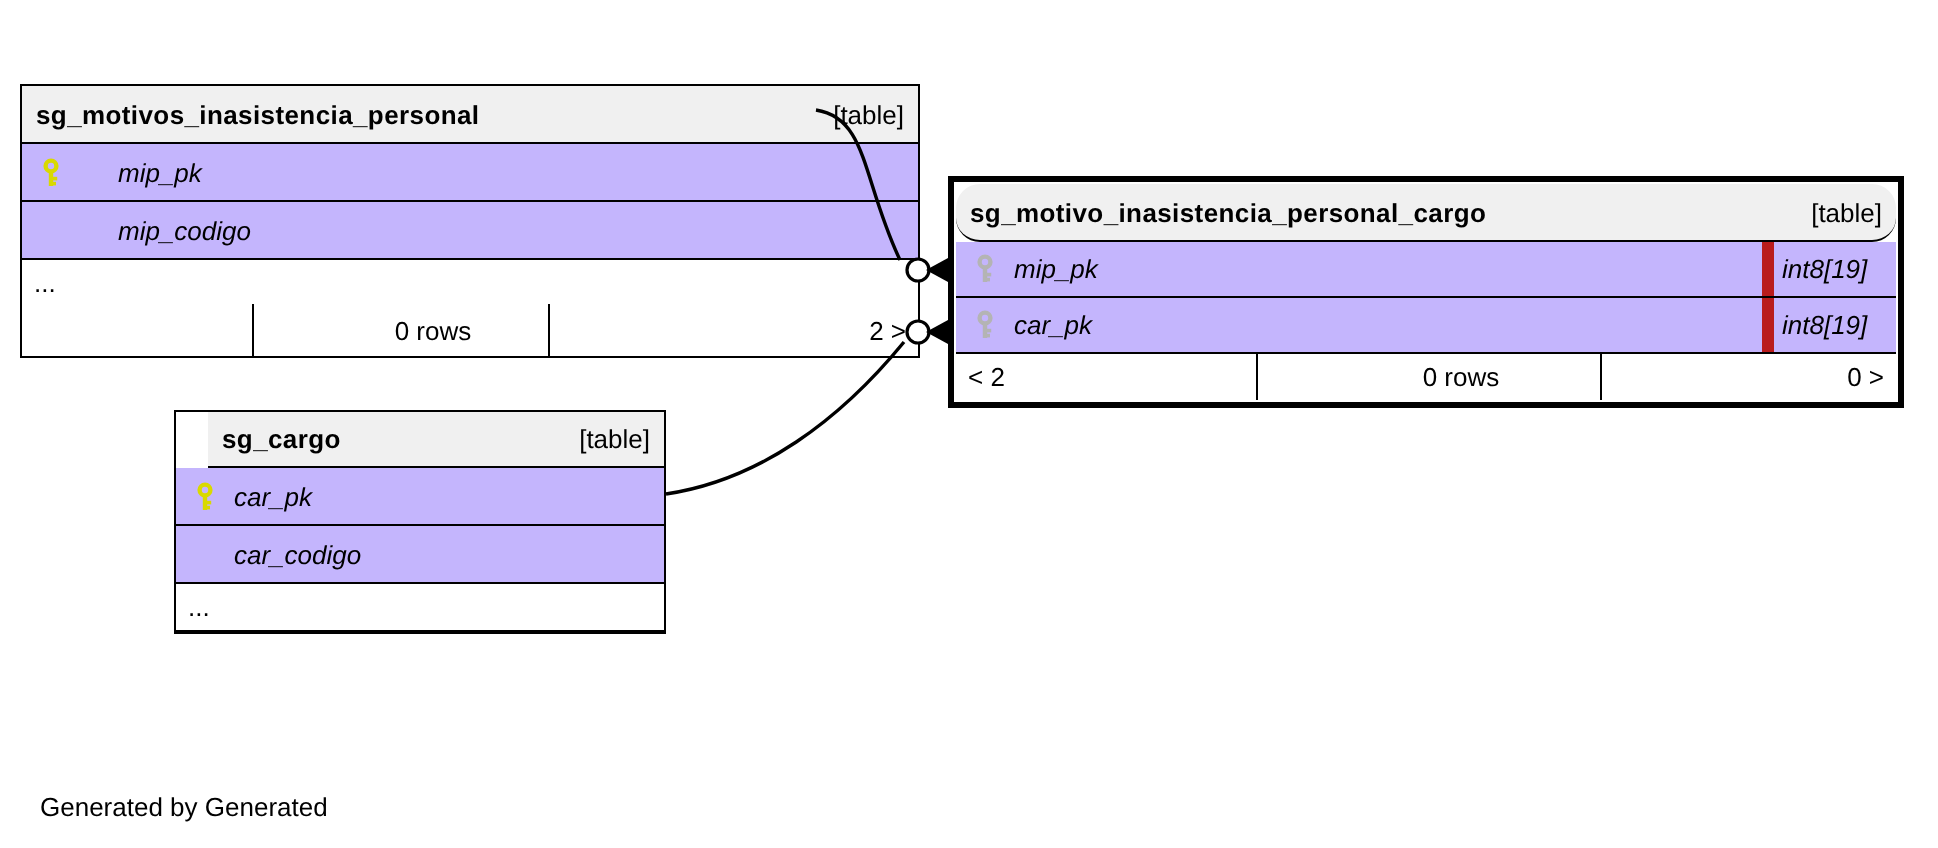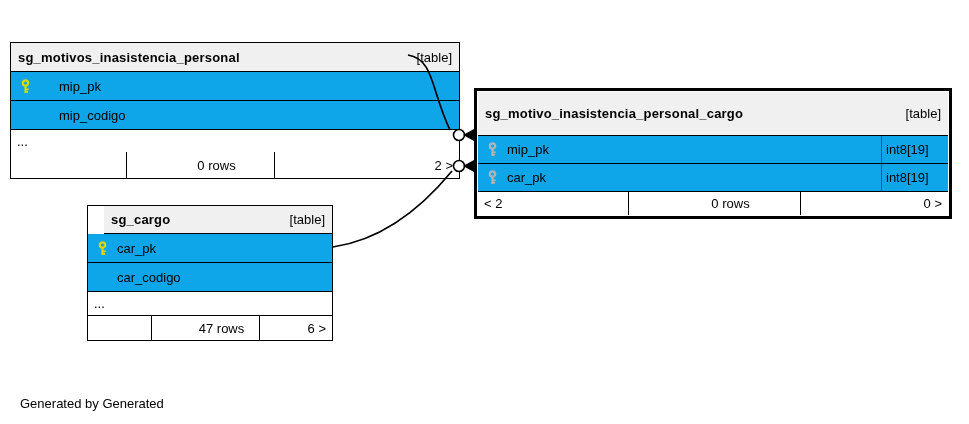--- a/index.html
+++ b/index.html
@@ -15,30 +15,30 @@
   .table-node.focal { border:3px solid #000; padding:1px; }
   .t-header {
     display:flex; align-items:center; justify-content:space-between;
     background:#f0f0f0; border-bottom:1px solid #000; padding:0 7px;
     height:29px; cursor:pointer;
   }
   .t-name { font-weight:bold; letter-spacing:0.2px; }
   .t-badge { font-weight:normal; }
   .t-row {
     display:flex; align-items:center; height:29px; border-bottom:1px solid #000;
-    padding-left:8px; background:#0ea5e9;
+    padding-left:8px; background:#c4b5fd;font-style:italic;
   }
   .focal .t-row { height:28px; }
   .key-slot { width:13px; height:15px; display:inline-flex; align-items:center; flex:0 0 13px; }
   .key-yellow { color:#d9d900; }
   .key-gray { color:#b4b4b4; }
   .col-name { margin-left:8px; }
   .indent-wide .col-name { margin-left:27px; }
   .col-type {
-    margin-left:auto; border-left:1px solid #b91c1c; align-self:stretch;
+    margin-left:auto; border-left:6px solid #b91c1c; align-self:stretch;
     display:flex; align-items:center; padding:0 4px; width:67px; flex:0 0 67px;
   }
   .t-ellipsis {
     height:23px; display:flex; align-items:center; padding-left:6px;
     border-bottom:1px solid #000; background:#fff;
   }
   .t-footer { display:flex; align-items:stretch; background:#fff; }
   .t-footer .f-cell { display:flex; align-items:center; }
   .t-footer .f-mid, .t-footer .f-right { border-left:1px solid #000; }
   .t-footer .f-mid { justify-content:center;padding-left:32px; }
@@ -49,21 +49,21 @@
   #tbl-0 { left:10px; top:10px; width:450px;margin-top:32px; }
   #tbl-0 .t-footer { height:26px; }
   #tbl-0 .t-ellipsis { height:22px; }
   #tbl-0 .f-left { width:115px; }
   #tbl-0 .f-mid { width:148px; }
   #tbl-0 .f-right { flex:1; }
   #tbl-0 .t-footer .f-cell, #tbl-0 .t-ellipsis { border-bottom:none; }
 
   
   #tbl-1 { left:474px; top:88px; width:478px; }
-  #tbl-1 .t-header { height:44px; }
+  #tbl-1 .t-header { height:29px;border-radius:12px; }
   #tbl-1 .t-footer { height:23px; }
   #tbl-1 .f-left { width:150px; }
   #tbl-1 .f-mid { width:172px; }
   #tbl-1 .f-right { flex:1; }
 
   
   #tbl-2 { left:87px; top:205px; width:246px; }
   #tbl-2 .t-header { height:28px;margin-left:16px; }
   #tbl-2 .t-footer { height:24px; }
   #tbl-2 .t-ellipsis { height:24px; }
@@ -180,21 +180,16 @@
             <line x1="6.5" y1="12.8" x2="9" y2="12.8" stroke="currentColor" stroke-width="1.8"></line>
           </svg>
       </span>
       <span class="col-name">car_pk</span>
     </div>
     <div class="t-row">
       <span class="key-slot"></span>
       <span class="col-name">car_codigo</span>
     </div>
     <div class="t-ellipsis">...</div>
-    <div class="t-footer">
-      <span class="f-cell f-left"></span>
-      <span class="f-cell f-mid">47 rows</span>
-      <span class="f-cell f-right">6 &gt;</span>
-    </div>
   </div>
 
   <div id="credit">Generated by Generated</div>
 </div>
 
 </body></html>

